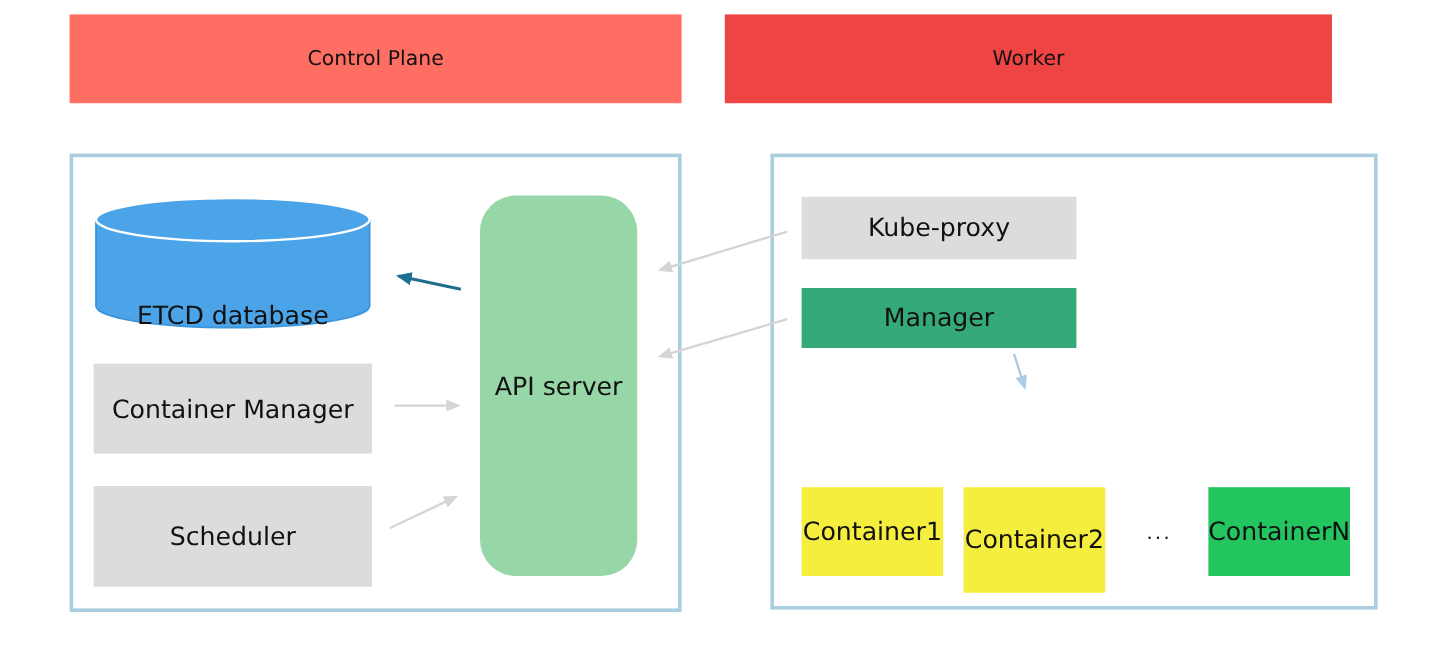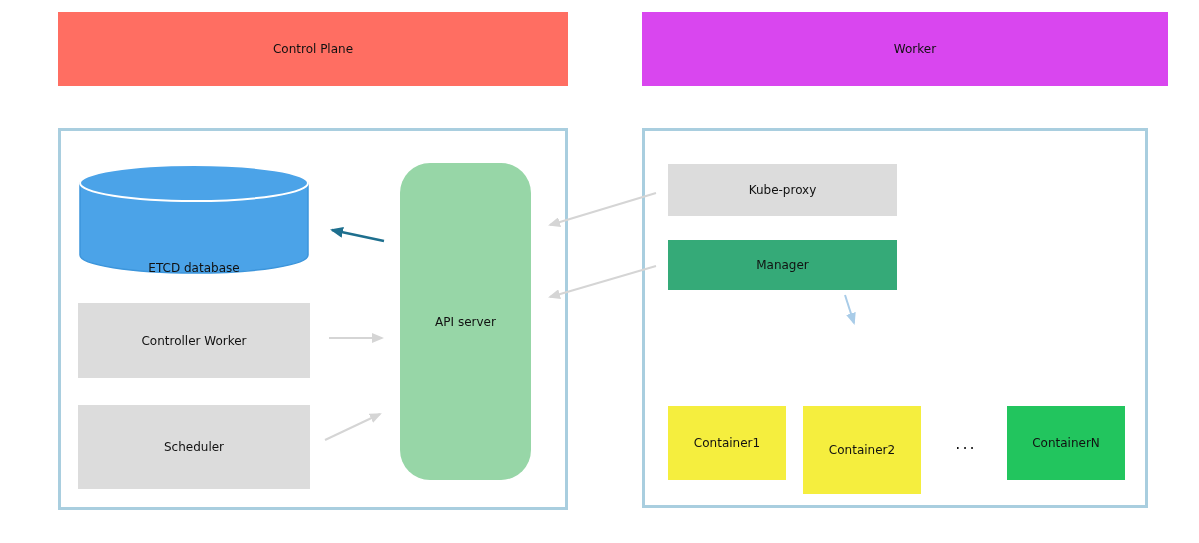--- a/index.html
+++ b/index.html
@@ -7,36 +7,36 @@
     position:relative;
     width:1199px;height:543px;
     background:#ffffff;
     font-family:"DejaVu Sans","Liberation Sans",sans-serif;
     color:#111111;
     overflow:hidden;
   }
   .hdr{
     position:absolute;
     display:flex;align-items:center;justify-content:center;
-    font-size:12px;
+    font-size:17px;
   }
   .hdr-control{left:58px;top:12px;width:510px;height:74px;background:#FF6E62;}
-  .hdr-worker{left:642px;top:12px;width:506px;height:74px;background:#d946ef;padding-left:20px;}
+  .hdr-worker{left:604px;top:12px;width:506px;height:74px;background:#ef4444;}
   .panel{
     position:absolute;
     border:3px solid #A9CEDF;
     background:#ffffff;
     box-sizing:border-box;
   }
   .panel-control{left:58px;top:128px;width:510px;height:382px;}
   .panel-worker{left:642px;top:128px;width:506px;height:380px;}
   .node{
     position:absolute;
     display:flex;align-items:center;justify-content:center;
-    font-size:12px;text-align:center;
+    font-size:21px;text-align:center;
     box-sizing:border-box;
   }
   
   .n-etcd{left:17px;top:32px;width:232px;height:112px;background:transparent;align-items:flex-end;}
   .n-etcd .cyl{position:absolute;left:0;top:0;width:100%;height:100%;}
   .n-etcd .lbl{position:relative;z-index:2;margin-top:14px;}
   .n-cm{left:17px;top:172px;width:232px;height:75px;background:#DCDCDC;}
   .n-sched{left:17px;top:274px;width:232px;height:84px;background:#DCDCDC;}
   .n-api{left:339px;top:32px;width:131px;height:317px;background:#97D6A7;border-radius:30px;}
   
@@ -66,21 +66,21 @@
 
   <div class="panel panel-control">
     <div class="node n-etcd">
       <svg class="cyl" viewBox="0 0 232 112" aria-hidden="true">
         <path d="M2,20 L2,92 A114,18 0 0 0 230,92 L230,20 Z" fill="#4BA3E8" stroke="#3C95DB" stroke-width="1.5"></path>
         <ellipse cx="116" cy="20" rx="114" ry="18" fill="#4BA3E8" stroke="#ffffff" stroke-width="2"></ellipse>
       </svg>
       <span class="lbl">ETCD database</span>
     </div>
     <div class="node n-cm">
-      <span>Controller Worker</span>
+      <span>Container Manager</span>
     </div>
     <div class="node n-sched">
       <span>Scheduler</span>
     </div>
     <div class="node n-api">
       <span>API server</span>
     </div>
   </div>
 
   <div class="panel panel-worker">

